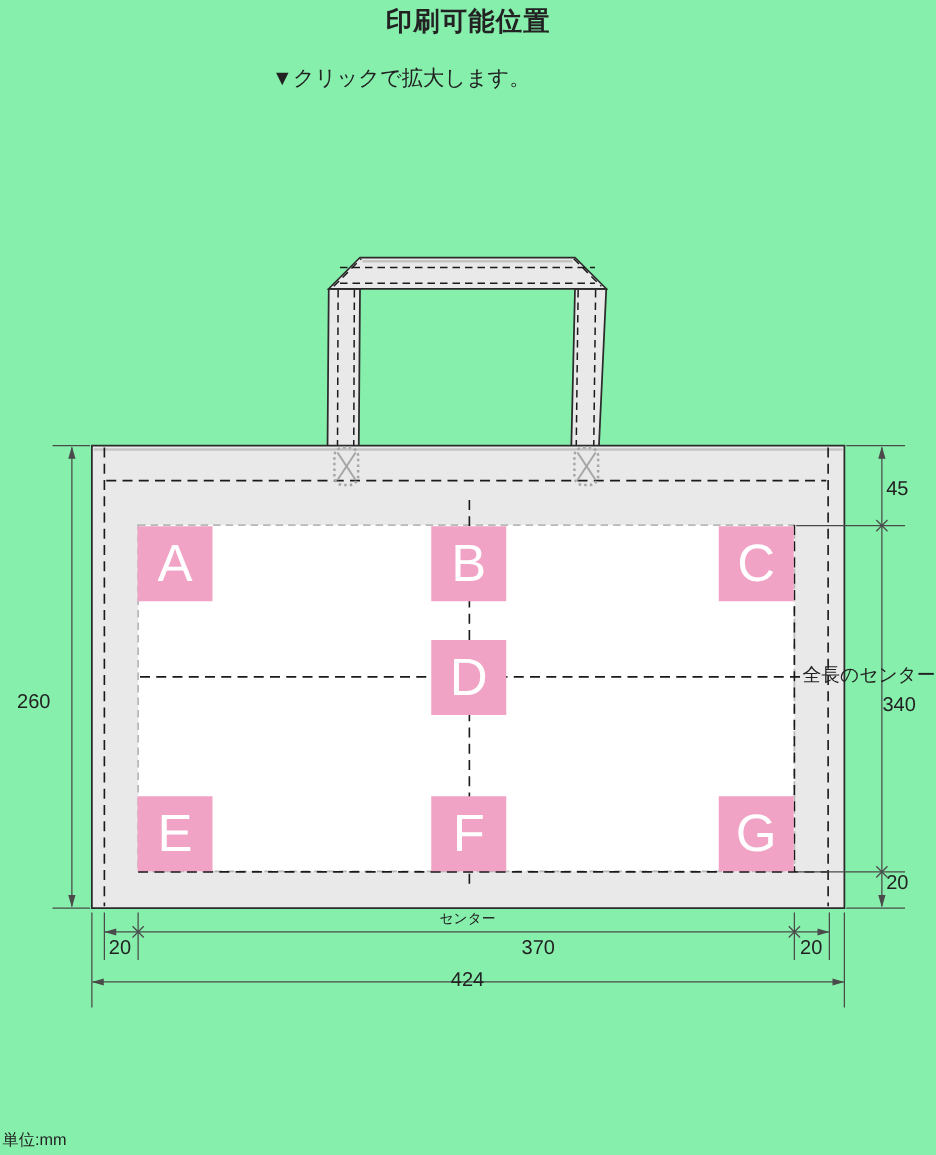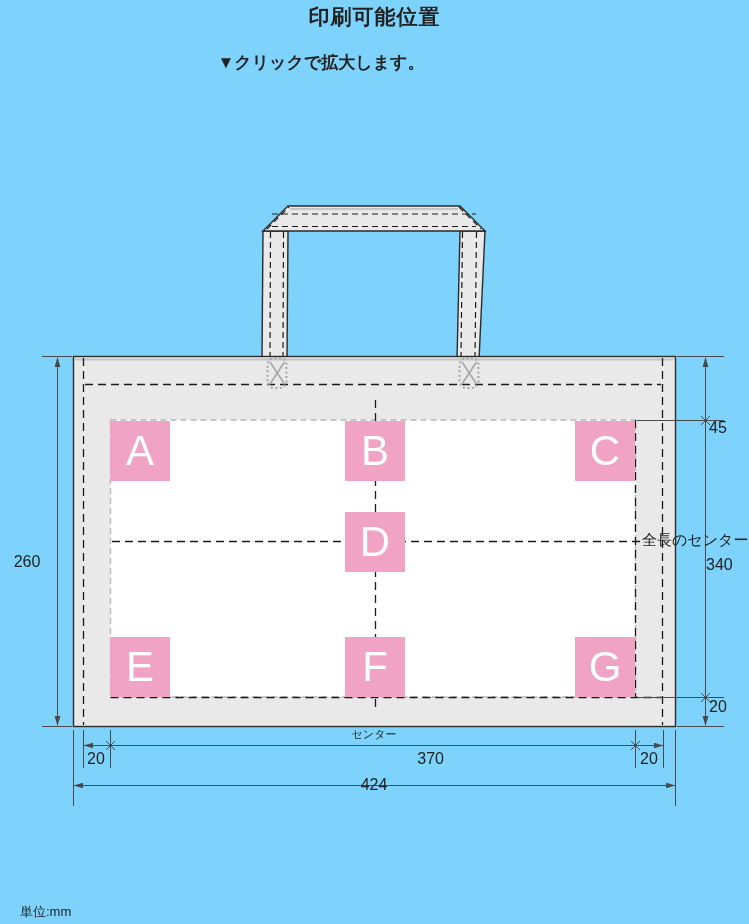--- a/index.html
+++ b/index.html
@@ -6,55 +6,55 @@
     --marker-pink:#F1A3C5;
     --bag-gray:#E9E9E9;
     --line-dark:#2b2b2b;
     --dim-gray:#4a4a4a;
     --stitch-gray:#a6a6a6;
     --text-dark:#222222;
   }
   *{margin:0;padding:0;box-sizing:border-box;}
   html,body{background:#ffffff;}
   body{font-family:"Liberation Sans","DejaVu Sans",sans-serif;color:var(--text-dark);}
-  .page{position:relative;width:749px;height:924px;background:#7dd3fc;overflow:hidden;}
+  .page{position:relative;width:749px;height:924px;background:#86efac;overflow:hidden;}
 
   .title{position:absolute;top:3px;left:0;width:749px;text-align:center;
          font-size:21px;font-weight:bold;letter-spacing:1px;}
   .subtitle{position:absolute;top:51px;left:0;width:642px;text-align:center;
-         font-size:17px;font-weight:bold;}
+         font-size:17px;font-weight:normal;}
 
   .diagram{position:absolute;left:0;top:0;width:749px;height:924px;}
   .diagram svg{position:absolute;left:0;top:0;}
 
   
   .marker{position:absolute;width:60px;height:60px;background:var(--marker-pink);
           display:flex;align-items:center;justify-content:center;
           color:#ffffff;font-size:42px;font-weight:300;line-height:1;}
   .m-a{left:110px;top:421px;}
   .m-b{left:345px;top:421px;}
   .m-c{left:575px;top:421px;}
   .m-d{left:345px;top:512px;}
   .m-e{left:110px;top:637px;}
   .m-f{left:345px;top:637px;}
   .m-g{left:575px;top:637px;}
 
   
   .dim-label{position:absolute;font-size:16px;color:var(--text-dark);white-space:nowrap;}
   .lbl-260{left:8px;top:553px;width:38px;text-align:center;}
-  .lbl-45{left:709px;top:383px;margin-top:36px;}
+  .lbl-45{left:709px;top:383px;}
   .lbl-195{left:706px;top:556px;}
   .lbl-20r-vert{left:709px;top:698px;}
   .lbl-full-center{left:642px;top:531px;font-size:15px;}
   .lbl-center{left:304px;top:727px;width:140px;text-align:center;font-size:11px;}
   .lbl-370{left:304px;top:750px;width:140px;text-align:right;}
   .lbl-20l{left:76px;top:750px;width:40px;text-align:center;}
   .lbl-20r{left:629px;top:750px;width:40px;text-align:center;}
   .lbl-424{left:304px;top:776px;width:140px;text-align:center;}
-  .unit-note{position:absolute;left:20px;top:903px;font-size:13px;}
+  .unit-note{position:absolute;left:2px;top:903px;font-size:13px;}
 
   
   .s-outline{stroke:var(--line-dark);stroke-width:1.4;fill:var(--bag-gray);}
   .s-white{stroke:#b8b8b8;stroke-width:1.4;fill:#ffffff;stroke-dasharray:6 4;}
   .s-dash{stroke:#1a1a1a;stroke-width:1.3;fill:none;stroke-dasharray:8 5;}
   .s-dash-sm{stroke:#1a1a1a;stroke-width:1.2;fill:none;stroke-dasharray:6 4;}
   .s-hem{stroke:#c4c4c4;stroke-width:2;fill:none;}
   .s-dim{stroke:var(--dim-gray);stroke-width:1;fill:none;}
   .f-dim{fill:var(--dim-gray);stroke:none;}
   .s-stitch{stroke:var(--stitch-gray);stroke-width:2;fill:none;stroke-dasharray:2 2.5;}

